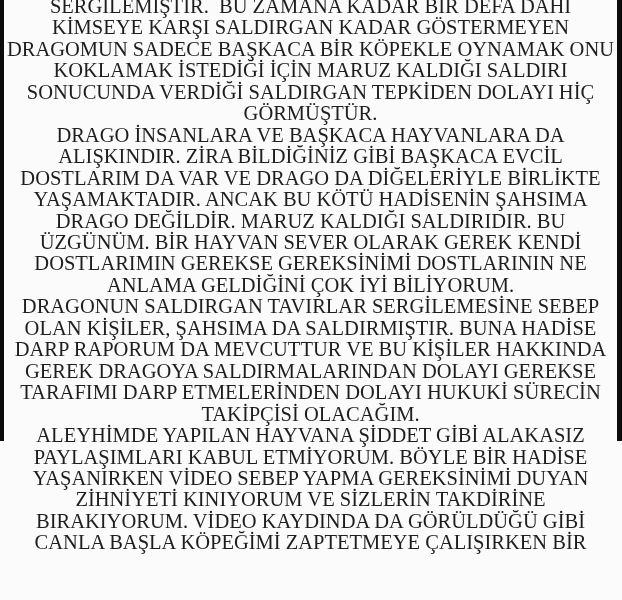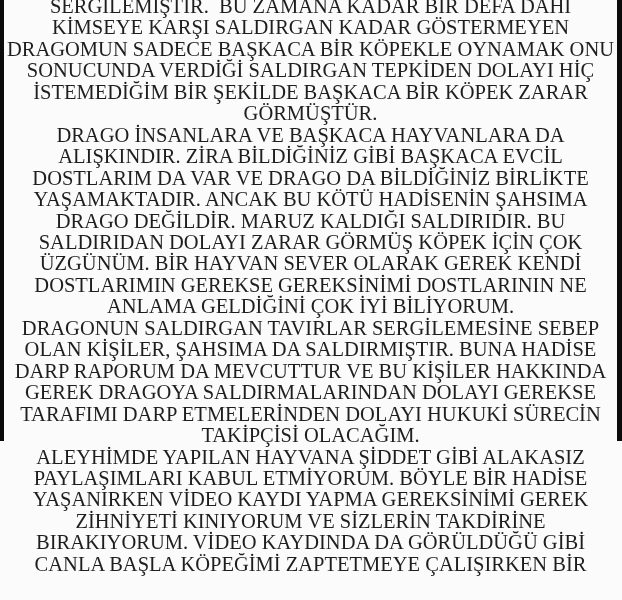--- a/index.html
+++ b/index.html
@@ -53,38 +53,37 @@
 </head>
 <body>
 
 <div class="page">
   <div class="edge-bar left"></div>
   <div class="edge-bar right"></div>
   <div class="text-block">
       <div class="text-line">SERGİLEMİŞTİR.&nbsp; BU ZAMANA KADAR BİR DEFA DAHİ</div>
       <div class="text-line">KİMSEYE KARŞI SALDIRGAN KADAR GÖSTERMEYEN</div>
       <div class="text-line">DRAGOMUN SADECE BAŞKACA BİR KÖPEKLE OYNAMAK ONU</div>
+      <div class="text-line">KOKLAMAK İSTEDİĞİ İÇİN MARUZ KALDIĞI SALDIRI</div>
       <div class="text-line">SONUCUNDA VERDİĞİ SALDIRGAN TEPKİDEN DOLAYI HİÇ</div>
-      <div class="text-line">İSTEMEDİĞİM BİR ŞEKİLDE BAŞKACA BİR KÖPEK ZARAR</div>
       <div class="text-line">GÖRMÜŞTÜR.</div>
       <div class="text-line">DRAGO İNSANLARA VE BAŞKACA HAYVANLARA DA</div>
       <div class="text-line">ALIŞKINDIR. ZİRA BİLDİĞİNİZ GİBİ BAŞKACA EVCİL</div>
-      <div class="text-line">DOSTLARIM DA VAR VE DRAGO DA BİLDİĞİNİZ BİRLİKTE</div>
+      <div class="text-line">DOSTLARIM DA VAR VE DRAGO DA DİĞELERİYLE BİRLİKTE</div>
       <div class="text-line">YAŞAMAKTADIR. ANCAK BU KÖTÜ HADİSENİN ŞAHSIMA</div>
       <div class="text-line">DRAGO DEĞİLDİR. MARUZ KALDIĞI SALDIRIDIR. BU</div>
-      <div class="text-line">SALDIRIDAN DOLAYI ZARAR GÖRMÜŞ KÖPEK İÇİN ÇOK</div>
       <div class="text-line">ÜZGÜNÜM. BİR HAYVAN SEVER OLARAK GEREK KENDİ</div>
       <div class="text-line">DOSTLARIMIN GEREKSE GEREKSİNİMİ DOSTLARININ NE</div>
       <div class="text-line">ANLAMA GELDİĞİNİ ÇOK İYİ BİLİYORUM.</div>
       <div class="text-line">DRAGONUN SALDIRGAN TAVIRLAR SERGİLEMESİNE SEBEP</div>
       <div class="text-line">OLAN KİŞİLER, ŞAHSIMA DA SALDIRMIŞTIR. BUNA HADİSE</div>
       <div class="text-line">DARP RAPORUM DA MEVCUTTUR VE BU KİŞİLER HAKKINDA</div>
       <div class="text-line">GEREK DRAGOYA SALDIRMALARINDAN DOLAYI GEREKSE</div>
       <div class="text-line">TARAFIMI DARP ETMELERİNDEN DOLAYI HUKUKİ SÜRECİN</div>
       <div class="text-line">TAKİPÇİSİ OLACAĞIM.</div>
       <div class="text-line">ALEYHİMDE YAPILAN HAYVANA ŞİDDET GİBİ ALAKASIZ</div>
       <div class="text-line">PAYLAŞIMLARI KABUL ETMİYORUM. BÖYLE BİR HADİSE</div>
-      <div class="text-line">YAŞANIRKEN VİDEO KAYDI YAPMA GEREKSİNİMİ GEREK</div>
+      <div class="text-line">YAŞANIRKEN VİDEO SEBEP YAPMA GEREKSİNİMİ DUYAN</div>
       <div class="text-line">ZİHNİYETİ KINIYORUM VE SİZLERİN TAKDİRİNE</div>
       <div class="text-line">BIRAKIYORUM. VİDEO KAYDINDA DA GÖRÜLDÜĞÜ GİBİ</div>
       <div class="text-line">CANLA BAŞLA KÖPEĞİMİ ZAPTETMEYE ÇALIŞIRKEN BİR</div>
     </div>
 </div>
 
 </body></html>

